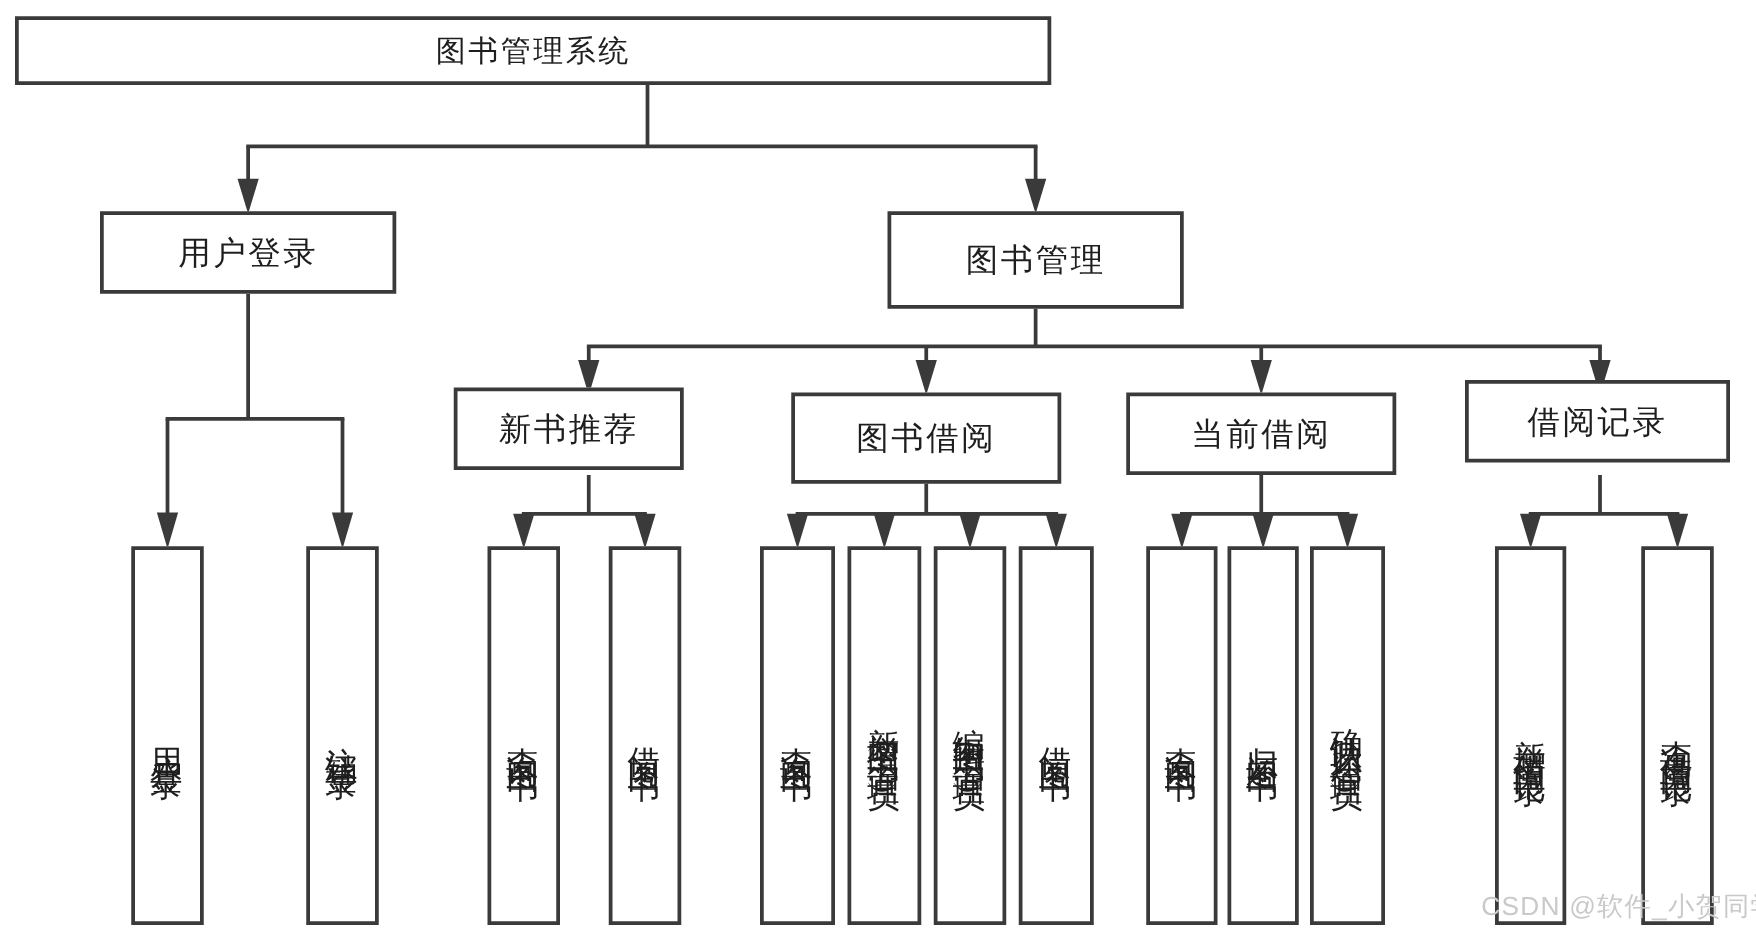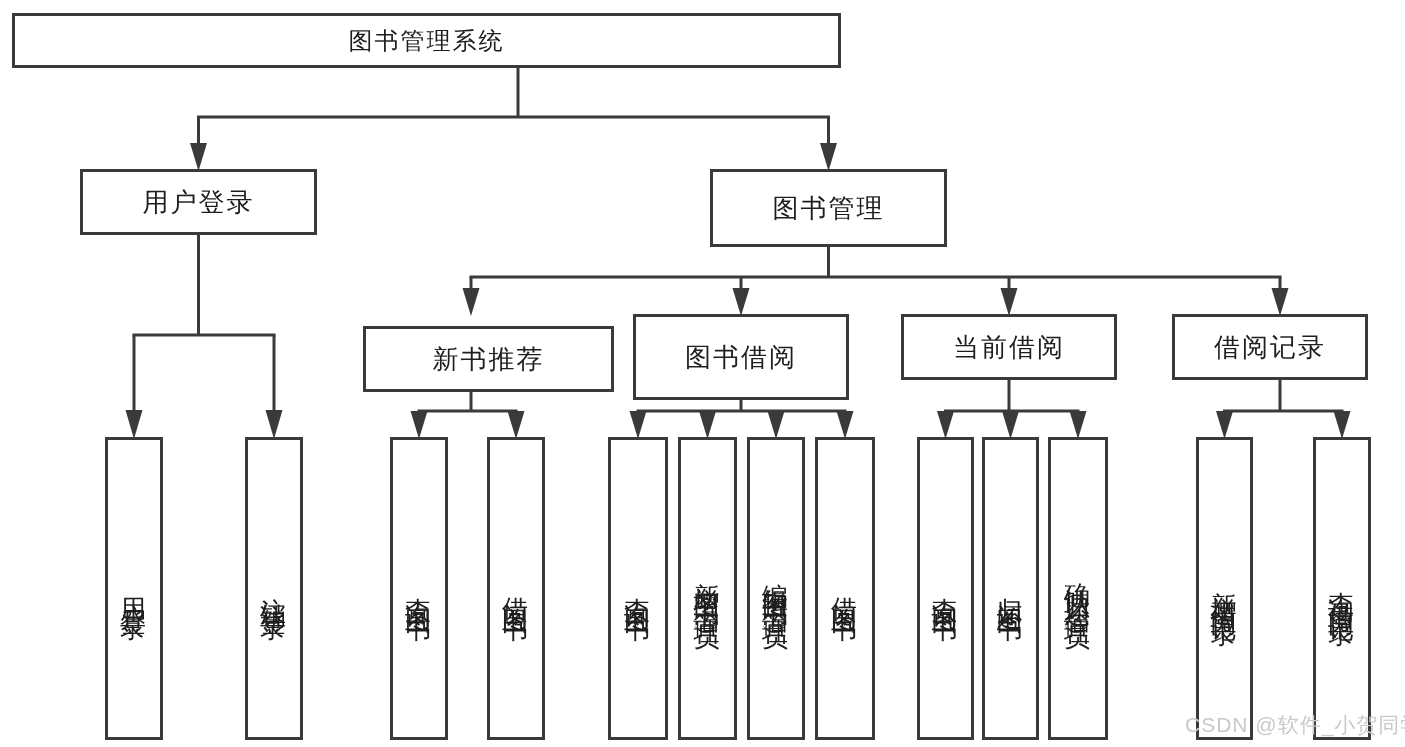--- a/index.html
+++ b/index.html
@@ -98,24 +98,24 @@
       <polygon points="1216,411 1233,411 1224.5,439"></polygon>
       <polygon points="1333.5,411 1350.5,411 1342,439"></polygon>
     </g>
   </svg>
 
   <div class="box topbox" style="left:12px;top:13px;width:829px;height:55px">图书管理系统</div>
 
   <div class="box hbox" style="left:80px;top:169px;width:237px;height:66px">用户登录</div>
   <div class="box hbox" style="left:710px;top:169px;width:237px;height:78px">图书管理</div>
 
-  <div class="box hbox" style="left:363px;top:326px;width:251px;height:66px">新书推荐</div>
-  <div class="box hbox" style="left:633px;top:314px;width:216px;height:86px">图书借阅</div>
+  <div class="box hbox" style="left:363px;top:310px;width:184px;height:66px">新书推荐</div>
+  <div class="box hbox" style="left:633px;top:314px;width:216px;height:73px">图书借阅</div>
   <div class="box hbox" style="left:901px;top:314px;width:216px;height:66px">当前借阅</div>
-  <div class="box hbox" style="left:1172px;top:314px;width:196px;height:66px">借阅记录</div>
+  <div class="box hbox" style="left:1172px;top:304px;width:212px;height:66px">借阅记录</div>
 
   <div class="box vbox" style="left:105px;top:437px;width:58px;height:303px">用户登录</div>
   <div class="box vbox" style="left:245px;top:437px;width:58px;height:303px">注销登录</div>
 
   <div class="box vbox" style="left:390px;top:437px;width:58px;height:303px">查询图书</div>
   <div class="box vbox" style="left:487px;top:437px;width:58px;height:303px">借阅图书</div>
 
   <div class="box vbox" style="left:608px;top:437px;width:60px;height:303px">查询图书</div>
   <div class="box vbox" style="left:678px;top:437px;width:59px;height:303px">新增图书（管理员）</div>
   <div class="box vbox" style="left:747px;top:437px;width:58px;height:303px">编辑图书（管理员）</div>

